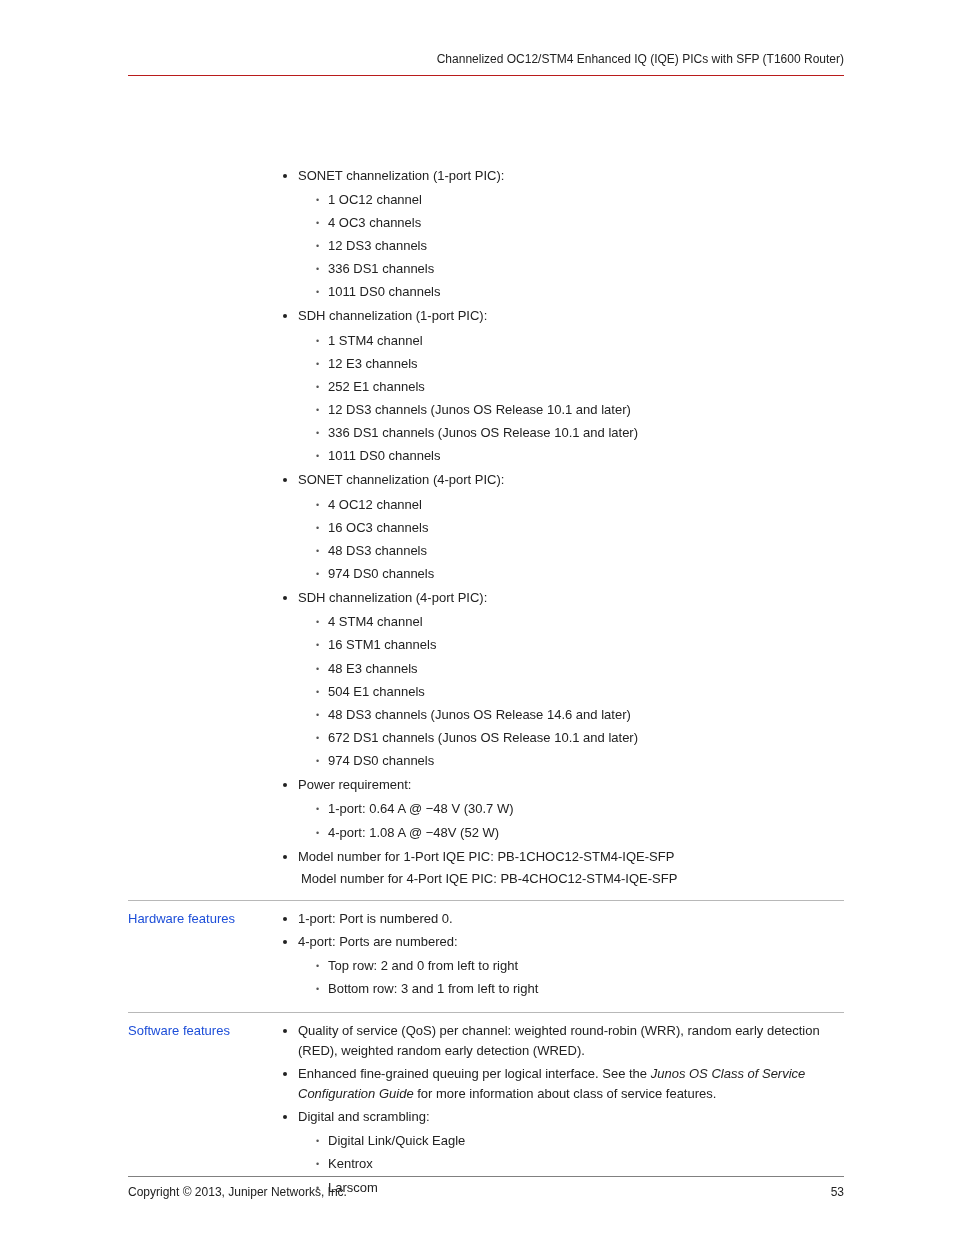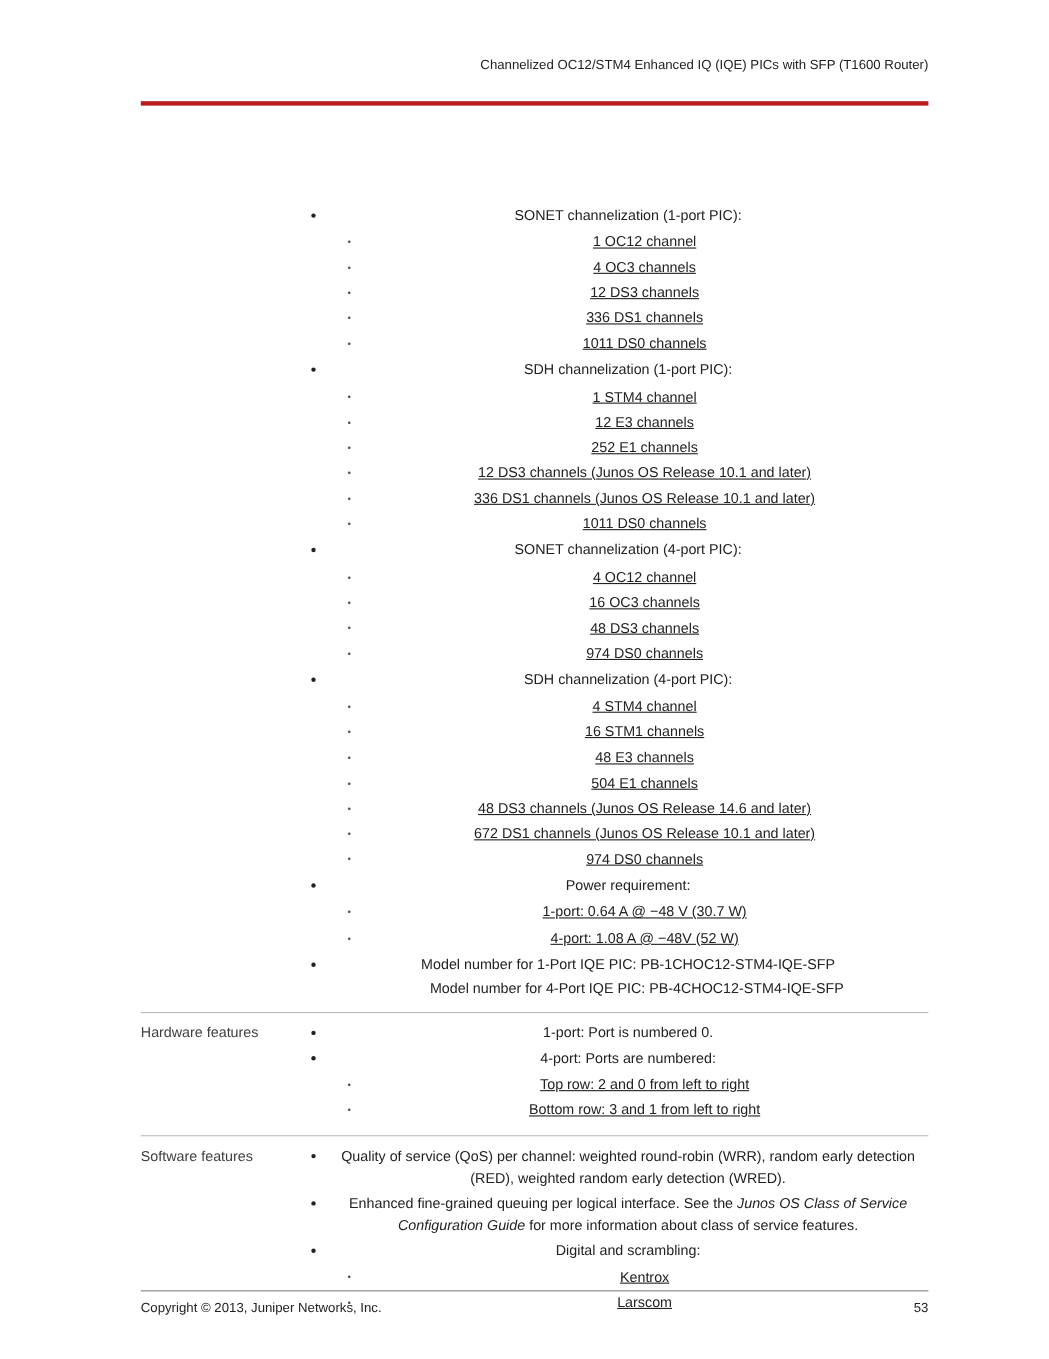--- a/index.html
+++ b/index.html
@@ -16,69 +16,67 @@
     width: 954px;
     min-height: 1235px;
     box-sizing: border-box;
     padding: 50px 110px 30px 128px;
     position: relative;
   }
   .running-head {
     text-align: right;
     font-size: 12px;
     color: #222;
-    border-bottom: 4px solid #b91c1c;
-    padding-bottom: 23px;
+    border-bottom: 1px solid #b91c1c;
+    padding-bottom: 6px;
     margin-bottom: 90px;
   }
   .content-row {
     display: flex;
     align-items: flex-start;
     border-top: 1px solid #b8b8b8;
     padding-top: 8px;
     padding-bottom: 8px;
   }
   .content-row.first { border-top: none; padding-top: 0; }
   .rowlabel {
     width: 152px;
     flex: 0 0 152px;
     font-size: 13px;
-    color: #404040;
+    color: #1d4ed8;
   }
   .rowbody {
     flex: 1 1 auto;
-    text-align: center;
   }
   ul.top {
     list-style: disc;
     margin: 0;
     padding-left: 18px;
   }
   ul.top > li { margin-bottom: 3px; }
   ul.sub {
     list-style: none;
     margin: 4px 0 4px 0;
     padding-left: 18px;
-    text-decoration: underline;
   }
   ul.sub > li {
     position: relative;
     padding-left: 12px;
     margin-bottom: 3px;
   }
   ul.sub > li::before {
     content: "•";
     position: absolute;
     left: 0;
     top: 0;
     font-size: 9px;
     color: #555;
     line-height: 20px;
   }
-  .extra-line { margin-left: 16px; margin-top: 2px; }
+  .extra-line { margin-left: 3px; margin-top: 2px; }
   .italic { font-style: italic; }
   .footer {
     position: absolute;
     left: 128px;
     right: 110px;
     bottom: 38px;
     border-top: 1px solid #808080;
     padding-top: 6px;
     font-size: 12px;
     display: flex;
@@ -157,20 +155,21 @@
     <div class="rowlabel">Software features</div>
     <div class="rowbody">
       <ul class="top">
         <li><span>Quality of service (QoS) per channel: weighted round-robin (WRR), random early detection (RED), weighted random early detection (WRED).</span></li>
         <li>
           <span>Enhanced fine-grained queuing per logical interface. See the </span><span class="italic">Junos OS Class of Service Configuration Guide</span><span> for more information about class of service features.</span>
         </li>
         <li>
           <span>Digital and scrambling:</span>
           <ul class="sub" id="sw-sub">
+              <li>Digital Link/Quick Eagle</li>
               <li>Kentrox</li>
               <li>Larscom</li>
             </ul>
         </li>
       </ul>
     </div>
   </div>
 
   <div class="footer">
     <span>Copyright © 2013, Juniper Networks, Inc.</span>

